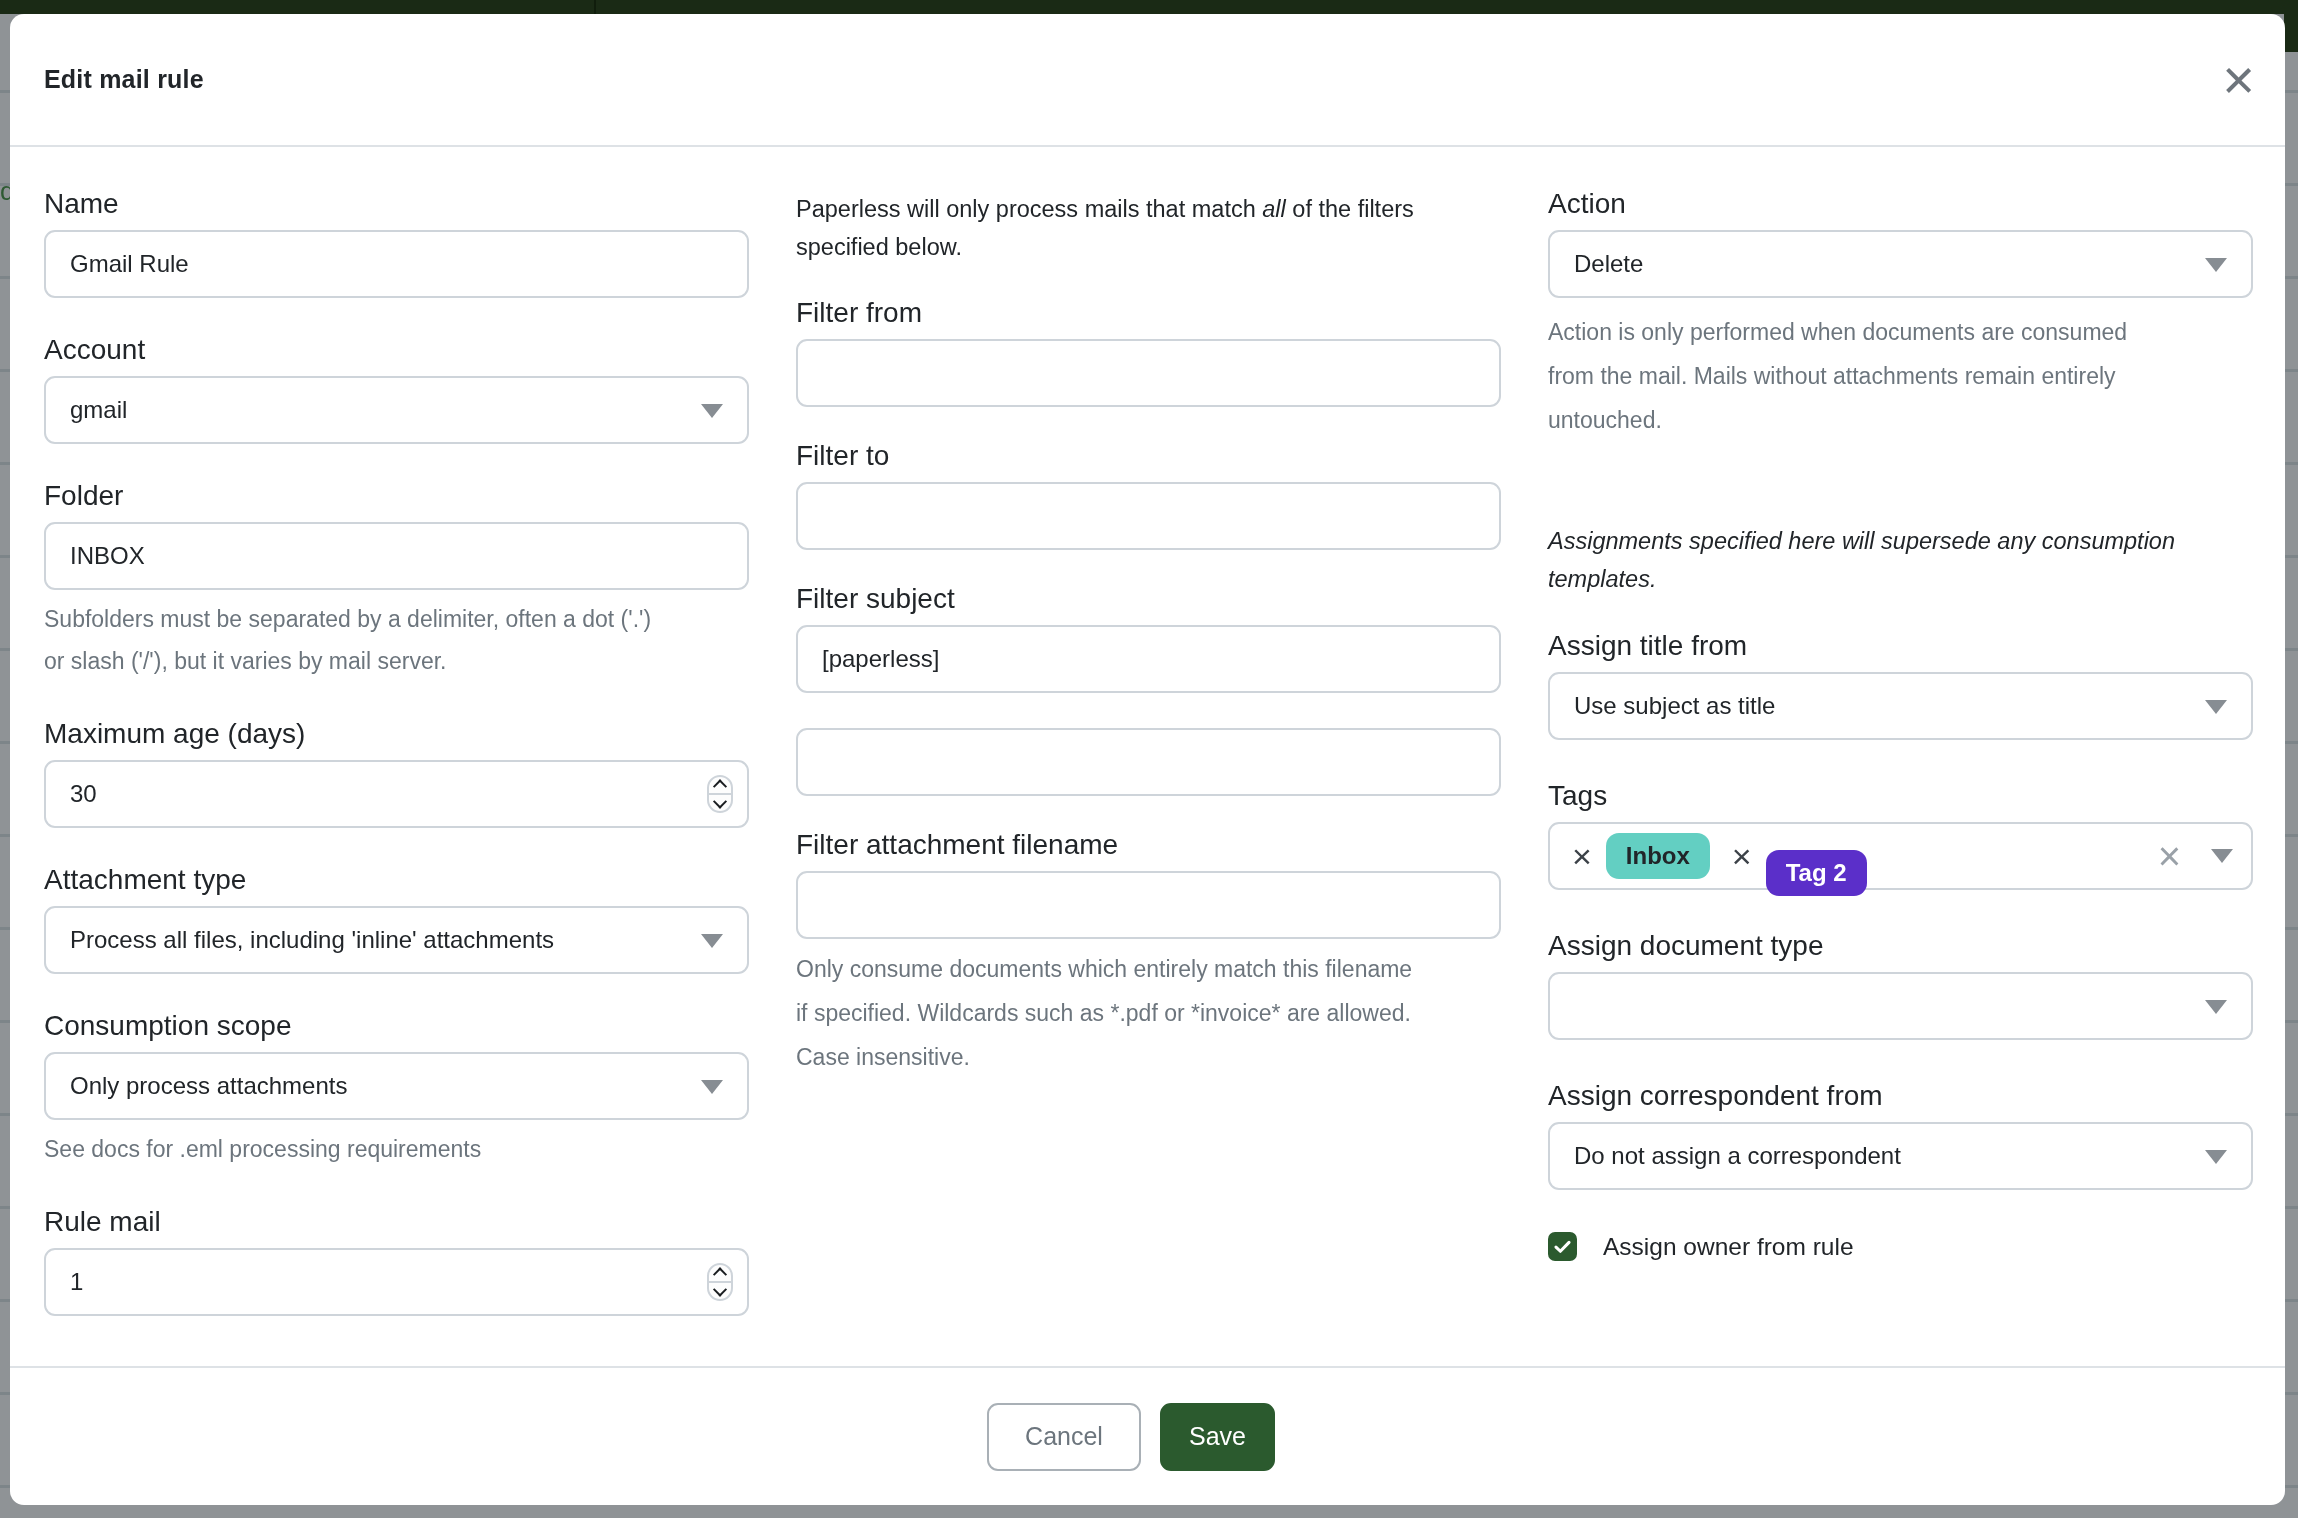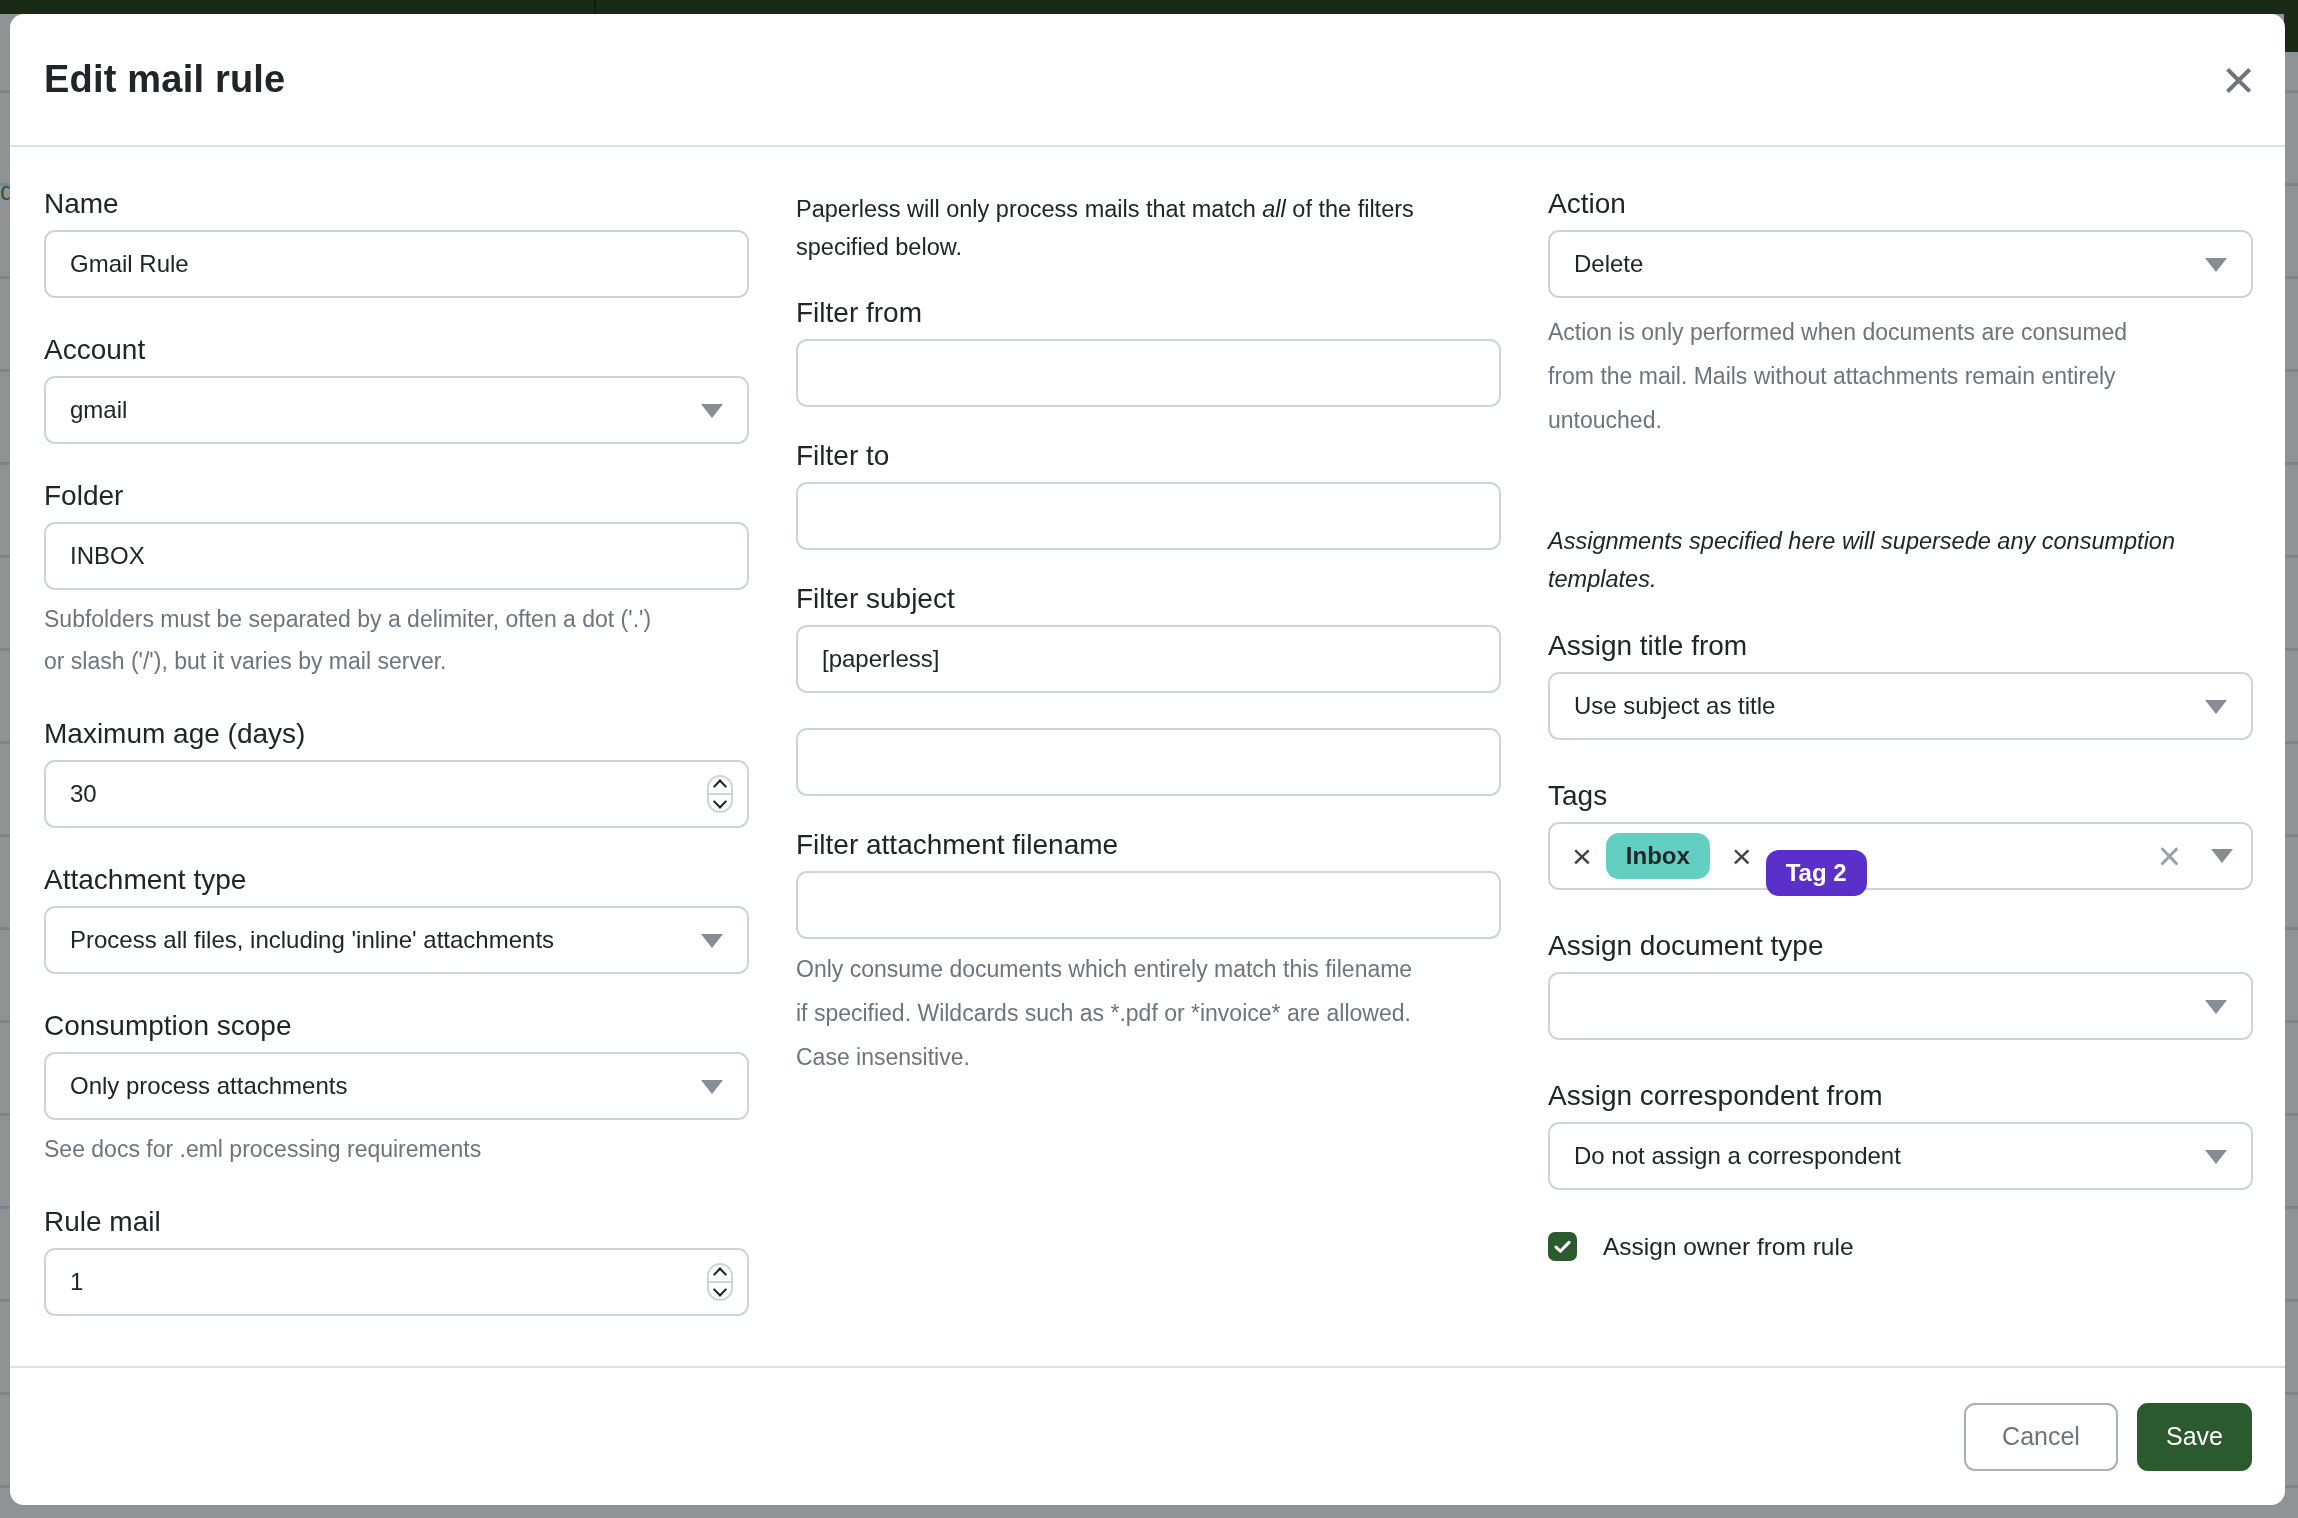--- a/index.html
+++ b/index.html
@@ -11,21 +11,21 @@
   .topbar-divider{position:absolute;left:594px;top:0;width:2px;height:14px;background:#101d0c;}
   .topbar-right{position:absolute;right:0;top:0;width:14px;height:52px;background:#1a2a15;}
   .bg-fragment{position:absolute;left:0px;top:176px;width:10px;height:34px;overflow:hidden;
                color:#2e5a33;font-size:26px;font-weight:400;}
 
   
   .modal{position:absolute;left:10px;top:14px;width:2275px;height:1491px;background:#ffffff;
          border-radius:14px;display:flex;flex-direction:column;box-sizing:border-box;}
   .modal-header{height:133px;flex:0 0 auto;display:flex;align-items:center;
                 padding:0 30px 0 34px;border-bottom:2px solid #dee2e6;box-sizing:border-box;}
-  .modal-title{font-size:38px;font-weight:700;letter-spacing:.2px;}
+  .modal-title{font-size:25px;font-weight:700;letter-spacing:.2px;}
   .close-btn{margin-left:auto;font-size:56px;font-weight:300;color:#6e757c;line-height:56px;cursor:pointer;
              user-select:none;}
   .modal-body{flex:1 1 auto;display:flex;gap:47px;padding:43px 32px 0 34px;box-sizing:border-box;}
   .col{width:705px;flex:0 0 auto;}
 
   .group{margin-bottom:38px;}
   .col-m .group{margin-bottom:35px;}
   .col-r .group{margin-bottom:42px;}
   .lbl{display:block;font-size:28px;line-height:28px;margin-bottom:12px;color:#212529;}
   .ctrl{position:relative;height:68px;border:2px solid #ced4da;border-radius:11px;background:#fff;
@@ -61,21 +61,21 @@
   .clear-x{font-size:40px;color:#9aa1a8;line-height:1;cursor:pointer;margin-right:30px;}
   .tags-caret{width:0;height:0;border-left:11px solid transparent;border-right:11px solid transparent;
               border-top:14px solid #878d93;}
   .check-row{display:flex;align-items:center;margin-top:42px;}
   .checkbox{width:29px;height:29px;border-radius:7px;background:#2b5a2e;display:flex;align-items:center;
             justify-content:center;flex:0 0 auto;cursor:pointer;}
   .check-row .lbl2{font-size:24.5px;margin-left:26px;}
 
   
   .modal-footer{flex:0 0 auto;height:139px;border-top:2px solid #dee2e6;display:flex;align-items:center;
-                justify-content:flex-end;padding-right:33px;gap:19px;box-sizing:border-box;}
+                justify-content:center;padding-right:33px;gap:19px;box-sizing:border-box;}
   .btn{height:68px;border-radius:11px;font-size:25px;display:flex;align-items:center;justify-content:center;
        box-sizing:border-box;cursor:pointer;}
   .btn-cancel{width:154px;background:#fff;border:2px solid #a9b0b6;color:#6c757d;}
   .btn-save{width:115px;background:#2b5a2e;border:2px solid #2b5a2e;color:#fff;}
 </style>
 </head>
 <body>
 
 <div class="stage">
   <div class="topbar">

